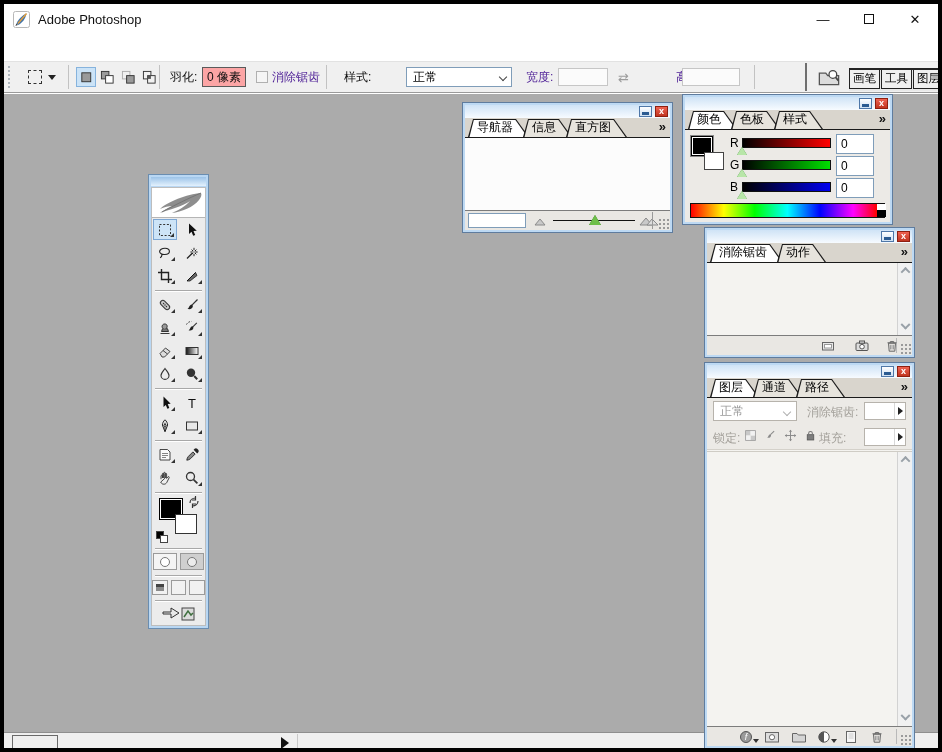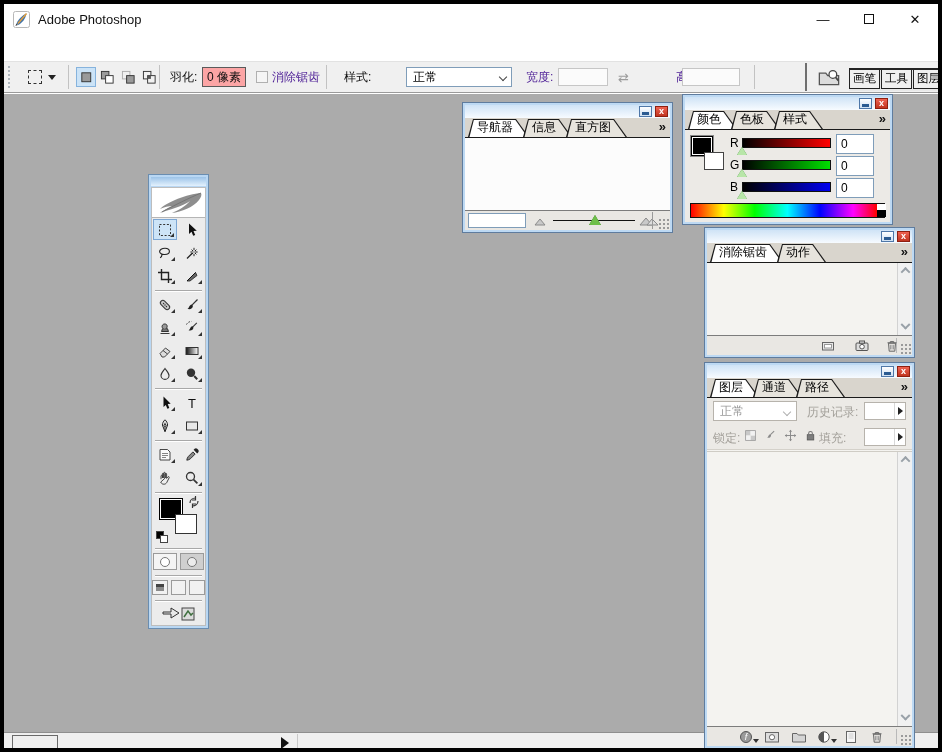--- a/index.html
+++ b/index.html
@@ -578,21 +578,21 @@
         <div class="ptab"><span>通道</span></div>
         <div class="ptab"><span>路径</span></div>
         <span class="p-more">»</span>
       </div>
     <div class="p-body">
       <div class="l-row" style="top:0;height:27px">
         <div class="blend-select">
           <span>正常</span>
           <span class="blend-chev"></span>
         </div>
-        <span class="l-label" style="left:100px;top:6px">历史记录:</span>
+        <span class="l-label" style="left:100px;top:6px">消除锯齿:</span>
         <div class="mini-input" style="left:157px;top:4px">
           <span class="arrbtn">
               <i></i>
             </span>
         </div>
       </div>
       <div class="l-row" style="top:27px;height:25px;border-bottom:1px solid #d4d1ca">
         <span class="l-label" style="left:6px;top:5px">锁定:</span>
         <div class="lock-icons" id="lock-icons">
             <span class="lk">

